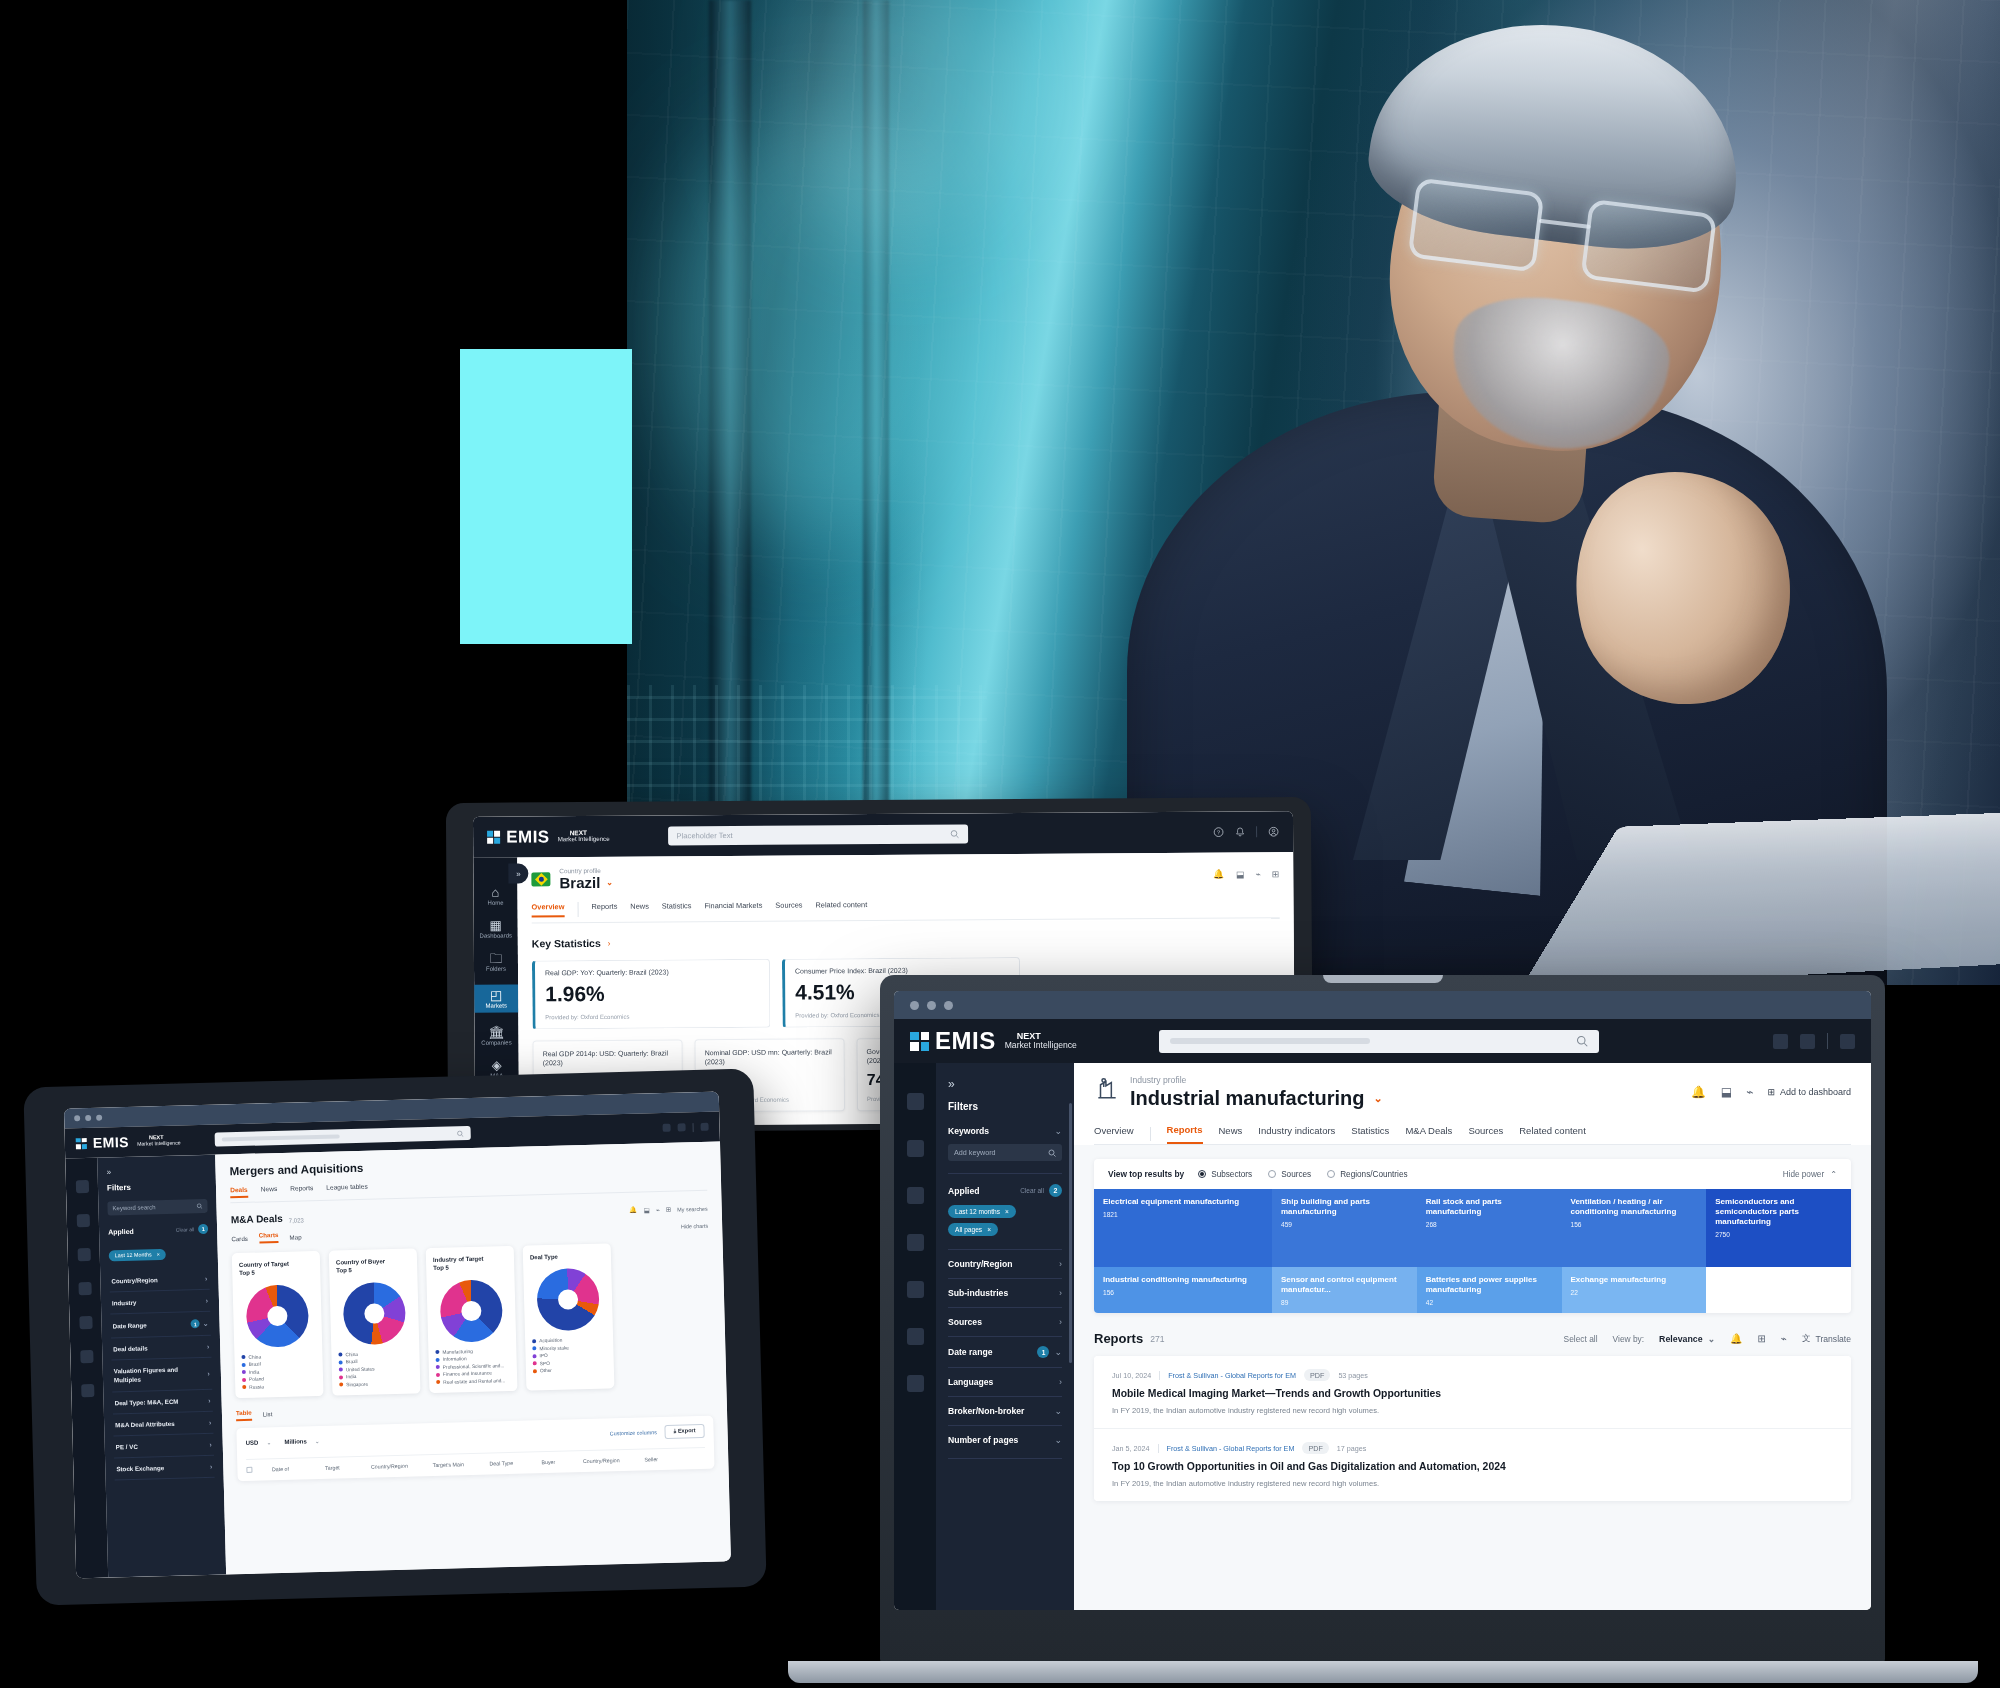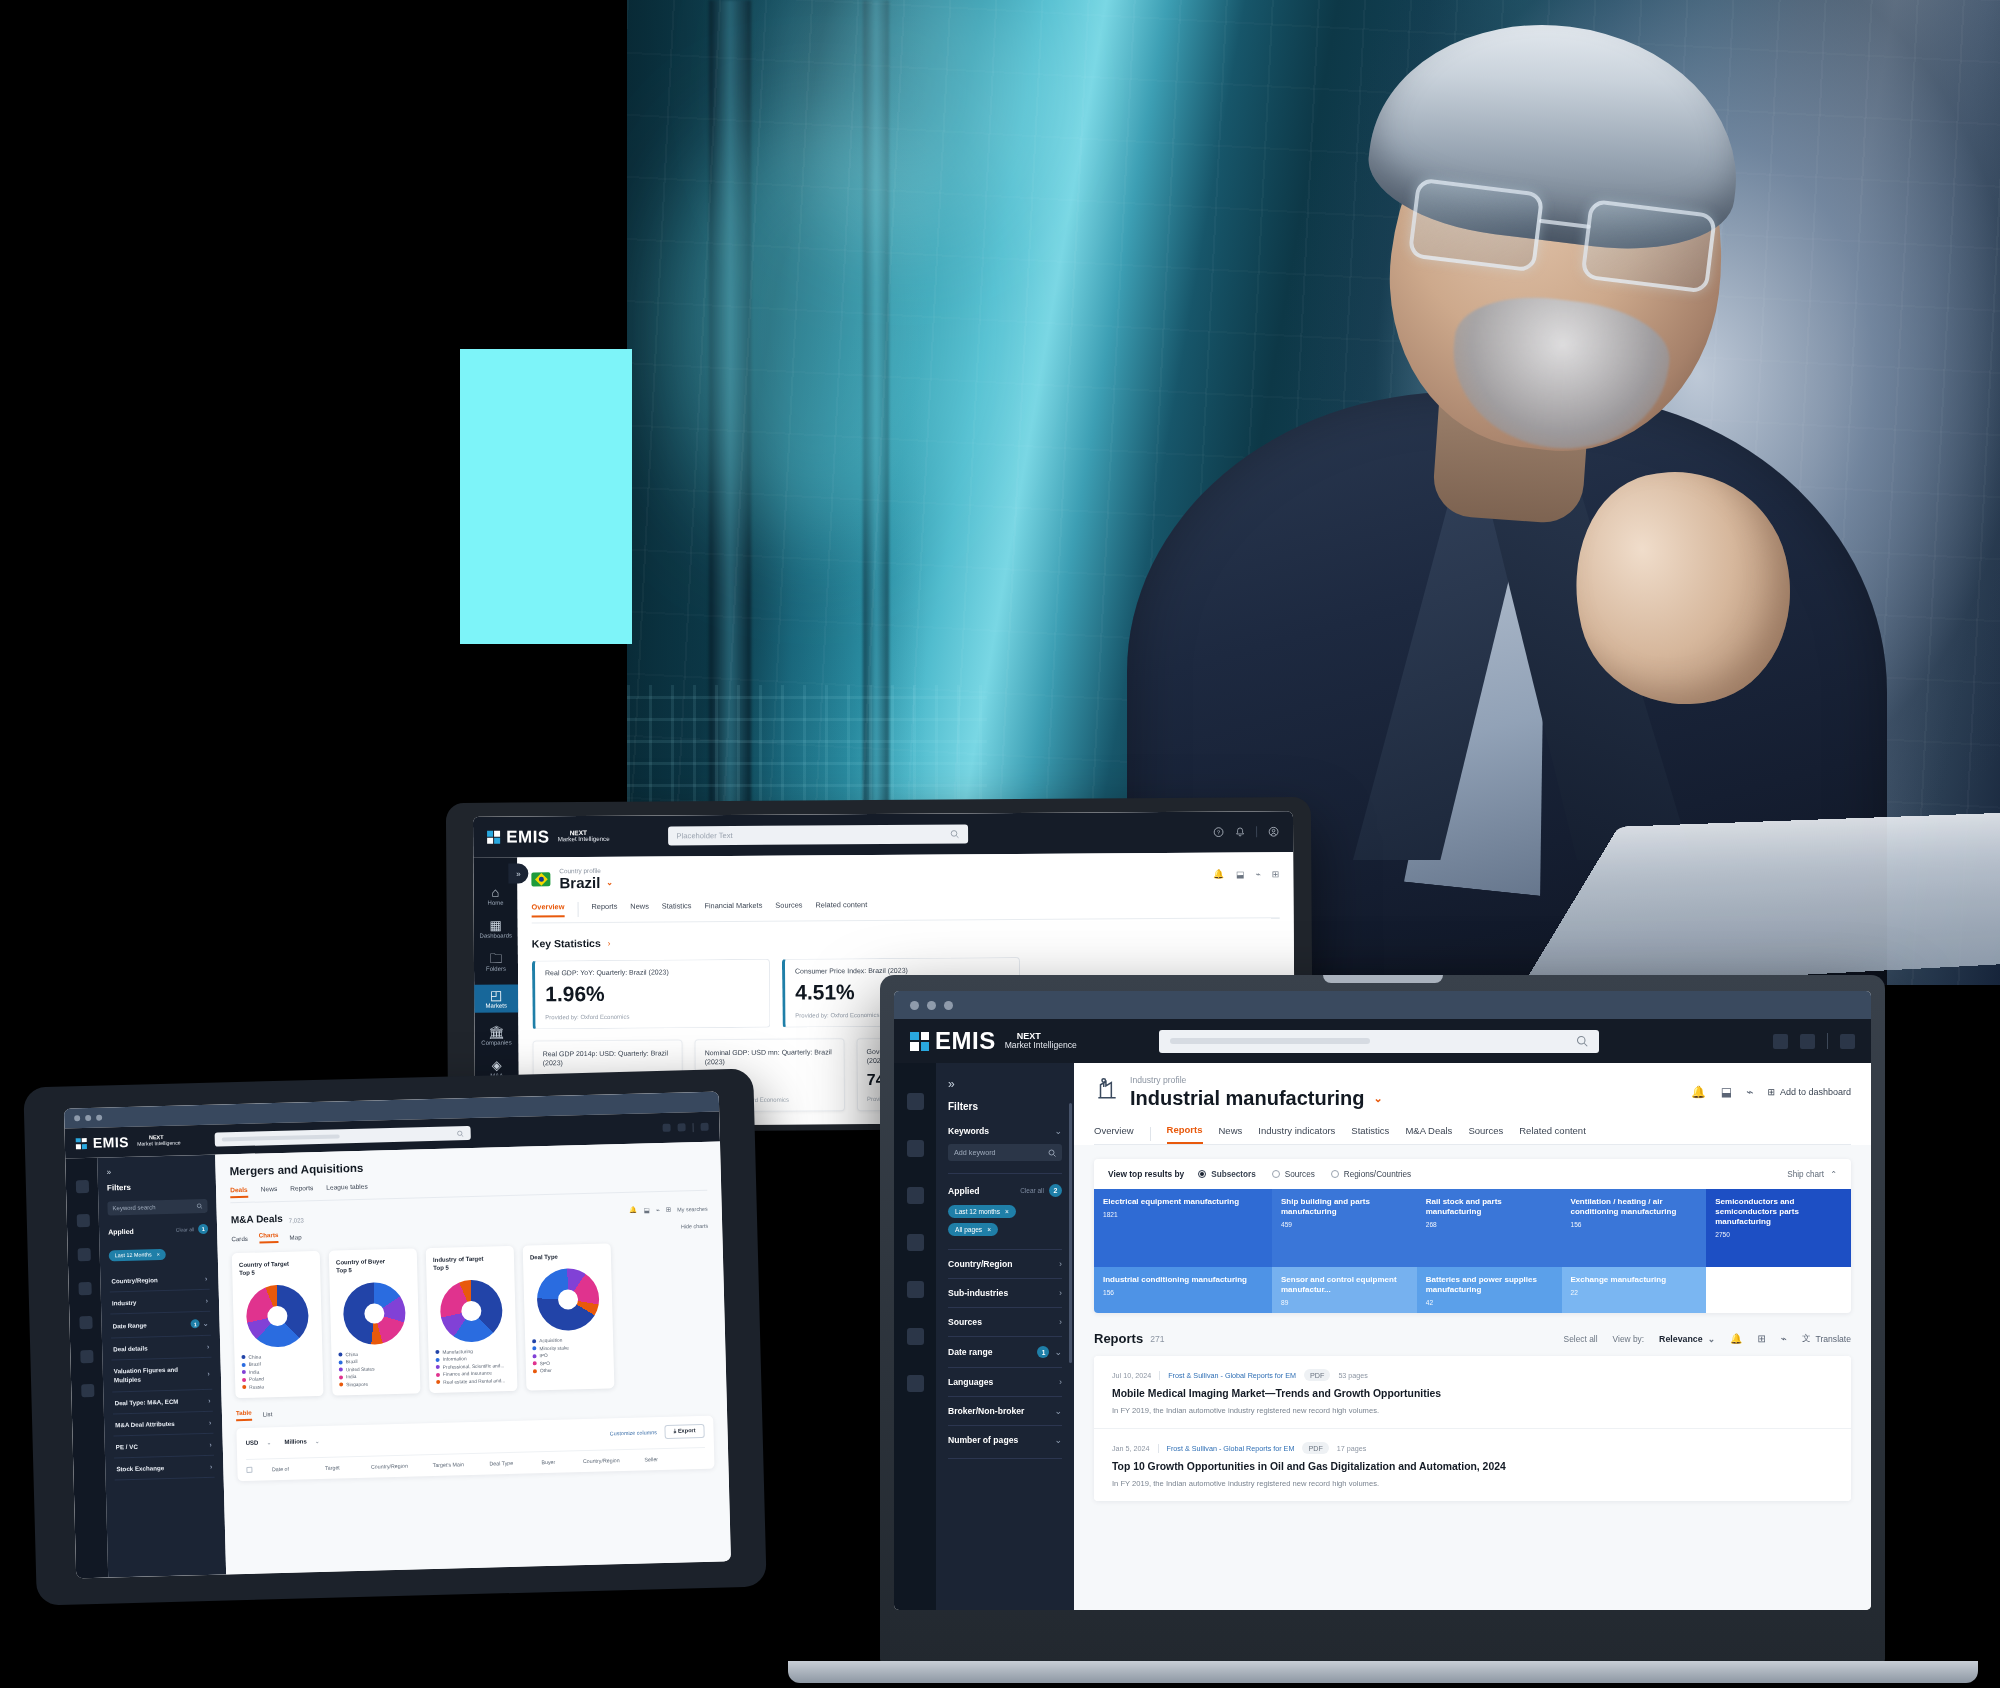--- a/index.html
+++ b/index.html
@@ -875,36 +875,36 @@
                 <span class="tab" style="font-size:9.5px;padding-bottom:7px;">Statistics</span>
                 <span class="tab" style="font-size:9.5px;padding-bottom:7px;">M&amp;A Deals</span>
                 <span class="tab" style="font-size:9.5px;padding-bottom:7px;">Sources</span>
                 <span class="tab" style="font-size:9.5px;padding-bottom:7px;">Related content</span>
               </div>
             </div>
 
             <div style="margin:14px 20px 0;background:#fff;border-radius:4px;box-shadow:0 1px 5px rgba(20,30,50,.08);overflow:hidden;">
               <div style="display:flex;align-items:center;padding:10px 14px;">
                 <span style="font-size:8.4px;font-weight:700;color:#1a2230;margin-right:14px;">View top results by</span>
-                <span style="display:flex;align-items:center;gap:5px;margin-right:16px;font-weight:bold;">
+                <span style="display:flex;align-items:center;gap:5px;margin-right:16px;">
                   <span style="width:8px;height:8px;border:1.4px solid #2b3648;border-radius:50%;display:flex;align-items:center;justify-content:center;">
                       <span style="width:4px;height:4px;border-radius:50%;background:#1a2230;display:block;"></span>
                     </span>
                   <span style="font-size:8.2px;color:#3a4452;">Subsectors</span>
                 </span>
                 <span style="display:flex;align-items:center;gap:5px;margin-right:16px;">
                   <span style="width:8px;height:8px;border:1.4px solid #9aa3af;border-radius:50%;display:block;"></span>
                   <span style="font-size:8.2px;color:#3a4452;">Sources</span>
                 </span>
                 <span style="display:flex;align-items:center;gap:5px;">
                   <span style="width:8px;height:8px;border:1.4px solid #9aa3af;border-radius:50%;display:block;"></span>
                   <span style="font-size:8.2px;color:#3a4452;">Regions/Countries</span>
                 </span>
                 <span style="margin-left:auto;display:flex;align-items:center;gap:6px;font-size:8.2px;color:#5f6a78;">
-                  <span>Ship chart</span>
+                  <span>Hide power</span>
                   <span>⌃</span>
                 </span>
               </div>
 
               <div style="display:grid;grid-template-columns:178px 1fr 1fr 1fr 1fr;grid-template-rows:78px 46px;">
                 <div class="tile" style="background:#2f6bd4;">
                   <div class="n">Electrical equipment manufacturing</div>
                   <div class="v">1821</div>
                 </div>
                 <div class="tile" style="background:#3a76d8;">

